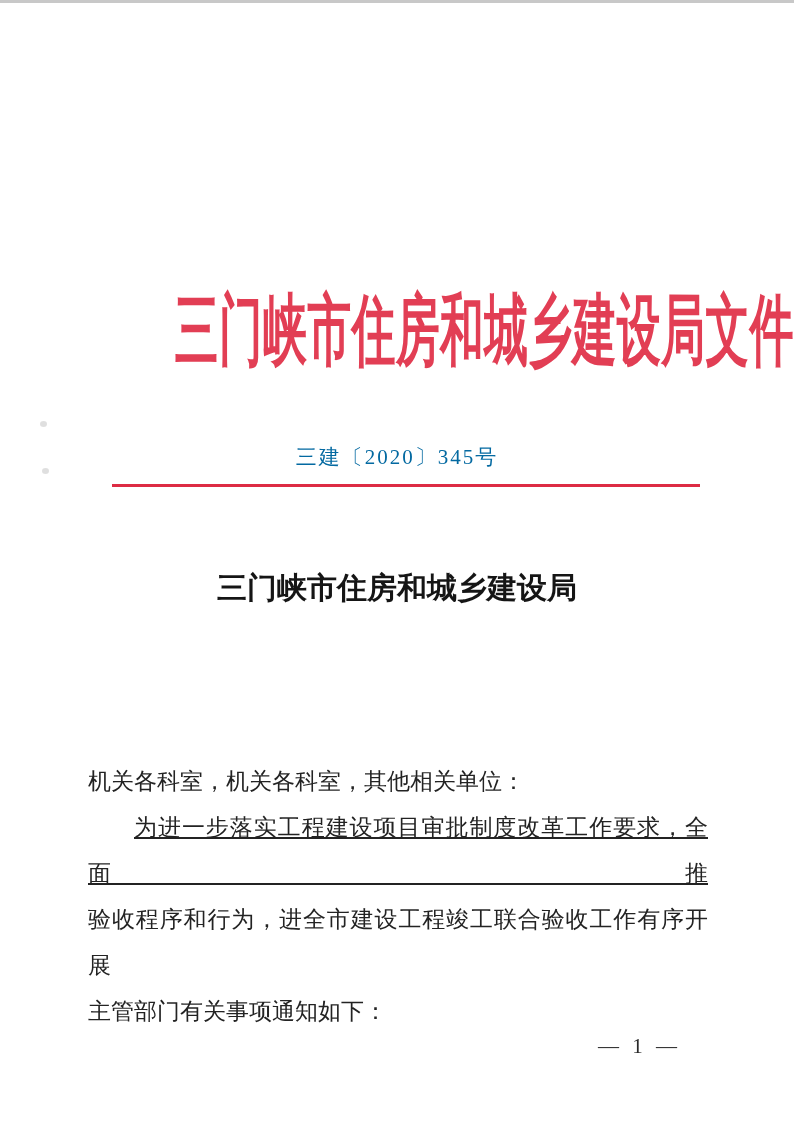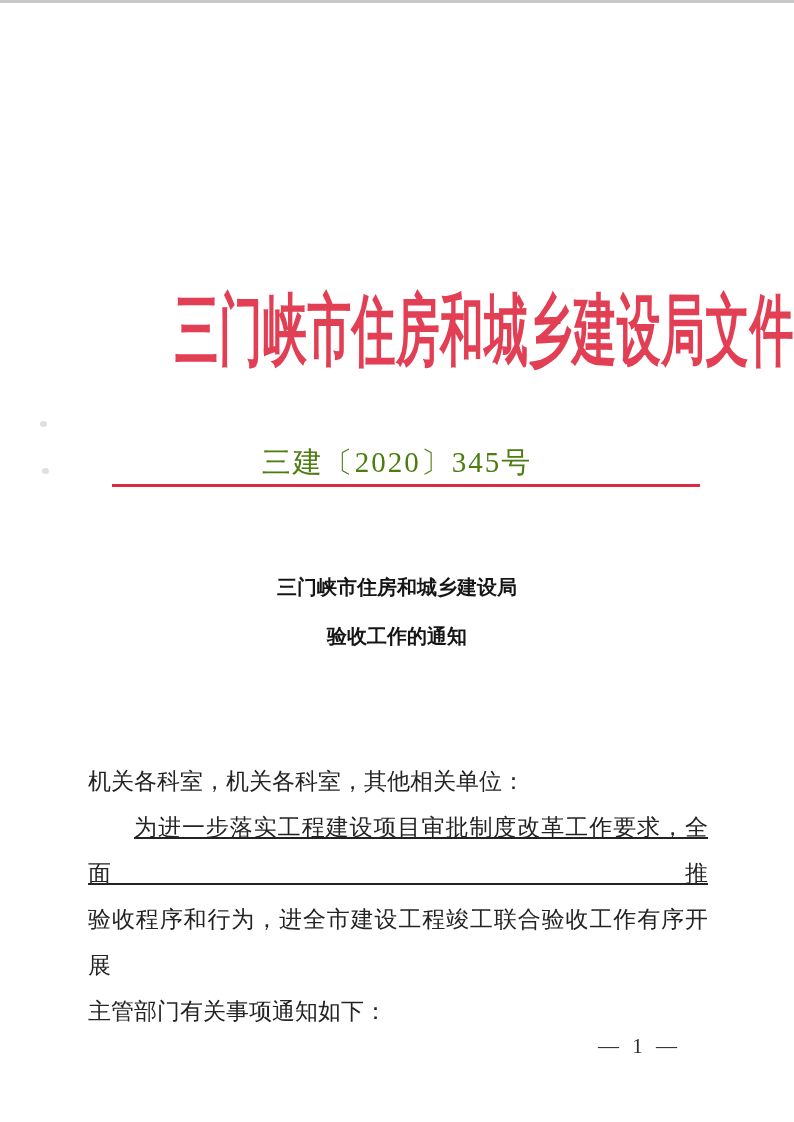--- a/index.html
+++ b/index.html
@@ -37,43 +37,43 @@
     letter-spacing: 1px;
   }
 
   
   .doc-number {
     position: absolute;
     top: 440px;
     left: 0;
     width: 100%;
     text-align: center;
-    font-size: 29px;
+    font-size: 21px;
     letter-spacing: 2px;
-    color: #4d7c0f;
+    color: #0369a1;
   }
 
   
   .divider {
     position: absolute;
     top: 481px;
     left: 112px;
     width: 588px;
     height: 3px;
     background: var(--red-line);
   }
 
   
   .doc-title {
     position: absolute;
     top: 560px;
     left: 0;
     width: 100%;
     text-align: center;
-    font-size: 20px;
+    font-size: 30px;
     font-weight: bold;
     line-height: 49px;
     color: #151515;
   }
 
   
   .content {
     position: absolute;
     top: 756px;
     left: 88px;
@@ -118,21 +118,20 @@
 <div class="page" style="--red-header: #e23e54; --red-line: #dd2b44;">
 
   <div class="header-title">三门峡市住房和城乡建设局文件</div>
 
   <div class="doc-number">三建〔2020〕345号</div>
 
   <div class="divider"></div>
 
   <div class="doc-title">
     <div class="title-line">三门峡市住房和城乡建设局</div>
-    <div class="title-line">验收工作的通知</div>
   </div>
 
   <div class="content">
     <div class="line">机关各科室，机关各科室，其他相关单位：</div>
     <div class="line just indent">为进一步落实工程建设项目审批制度改革工作要求，全面推</div>
     <div class="line just">验收程序和行为，进全市建设工程竣工联合验收工作有序开展</div>
     <div class="line">主管部门有关事项通知如下：</div>
 
   </div>
 

